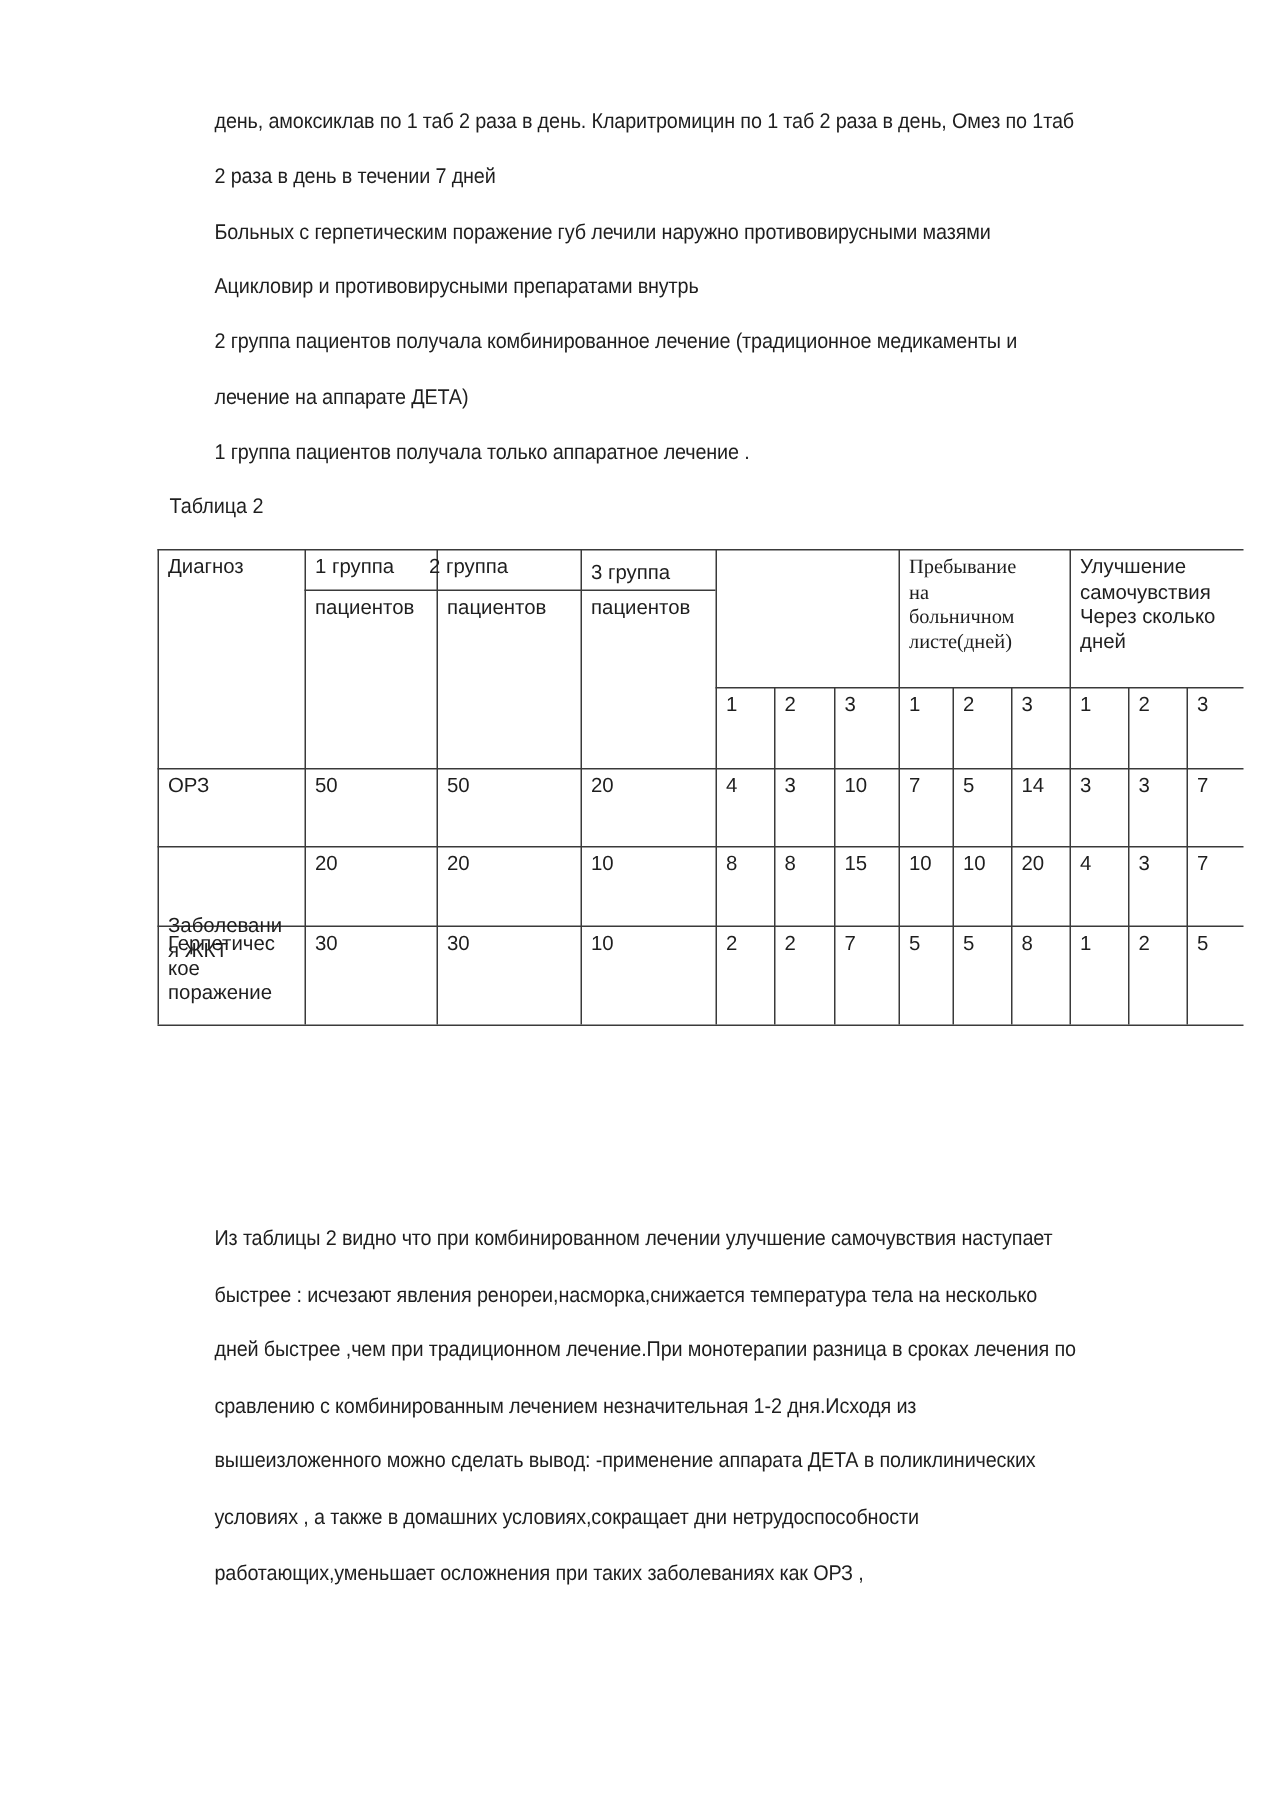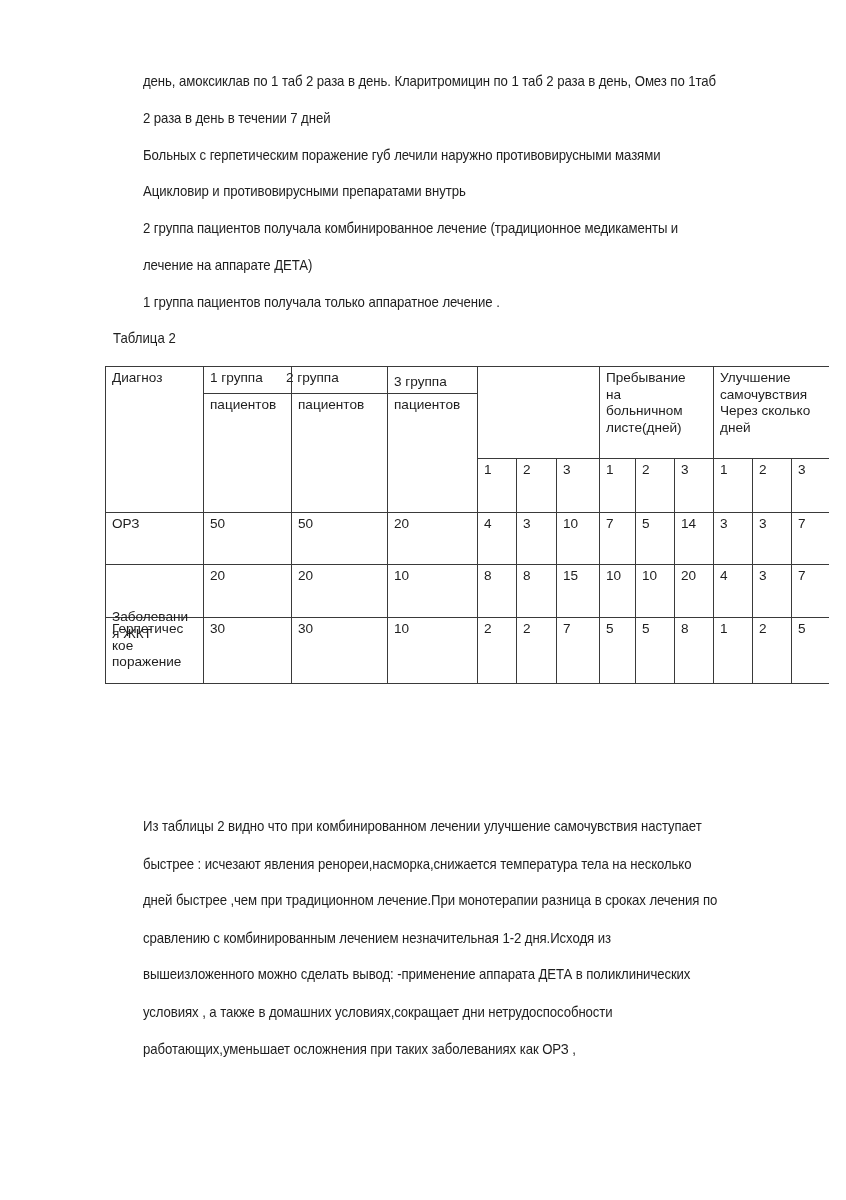--- a/index.html
+++ b/index.html
@@ -57,21 +57,21 @@
       <div class="vline" style="left: 674px; top: 458px; height: 225px;"></div>
       <div class="vline" style="left: 752px; top: 458px; height: 225px;"></div>
       <div class="vline" style="left: 791px; top: 458px; height: 225px;"></div>
       <div class="cell" style="left: 112px; top: 370px;">Диагноз</div>
       <div class="cell" style="left: 210px; top: 370px;">1 группа</div>
       <div class="cell" style="left: 210px; top: 397px;">пациентов</div>
       <div class="cell" style="left: 286px; top: 370px;">2 группа</div>
       <div class="cell" style="left: 298px; top: 397px;">пациентов</div>
       <div class="cell" style="left: 394px; top: 374px;">3 группа</div>
       <div class="cell" style="left: 394px; top: 397px;">пациентов</div>
-      <div class="cell" style="left: 606px; top: 370px;">Пребывание
+      <div class="cell" style="left: 606px; top: 370px; font-family: Liberation Serif, serif;">Пребывание
 на
 больничном
 листе(дней)</div>
       <div class="cell" style="left: 720px; top: 370px;">Улучшение
 самочувствия
 Через  сколько
 дней</div>
       <div class="cell" style="left: 484px; top: 462px;">1</div>
       <div class="cell" style="left: 523px; top: 462px;">2</div>
       <div class="cell" style="left: 563px; top: 462px;">3</div>

